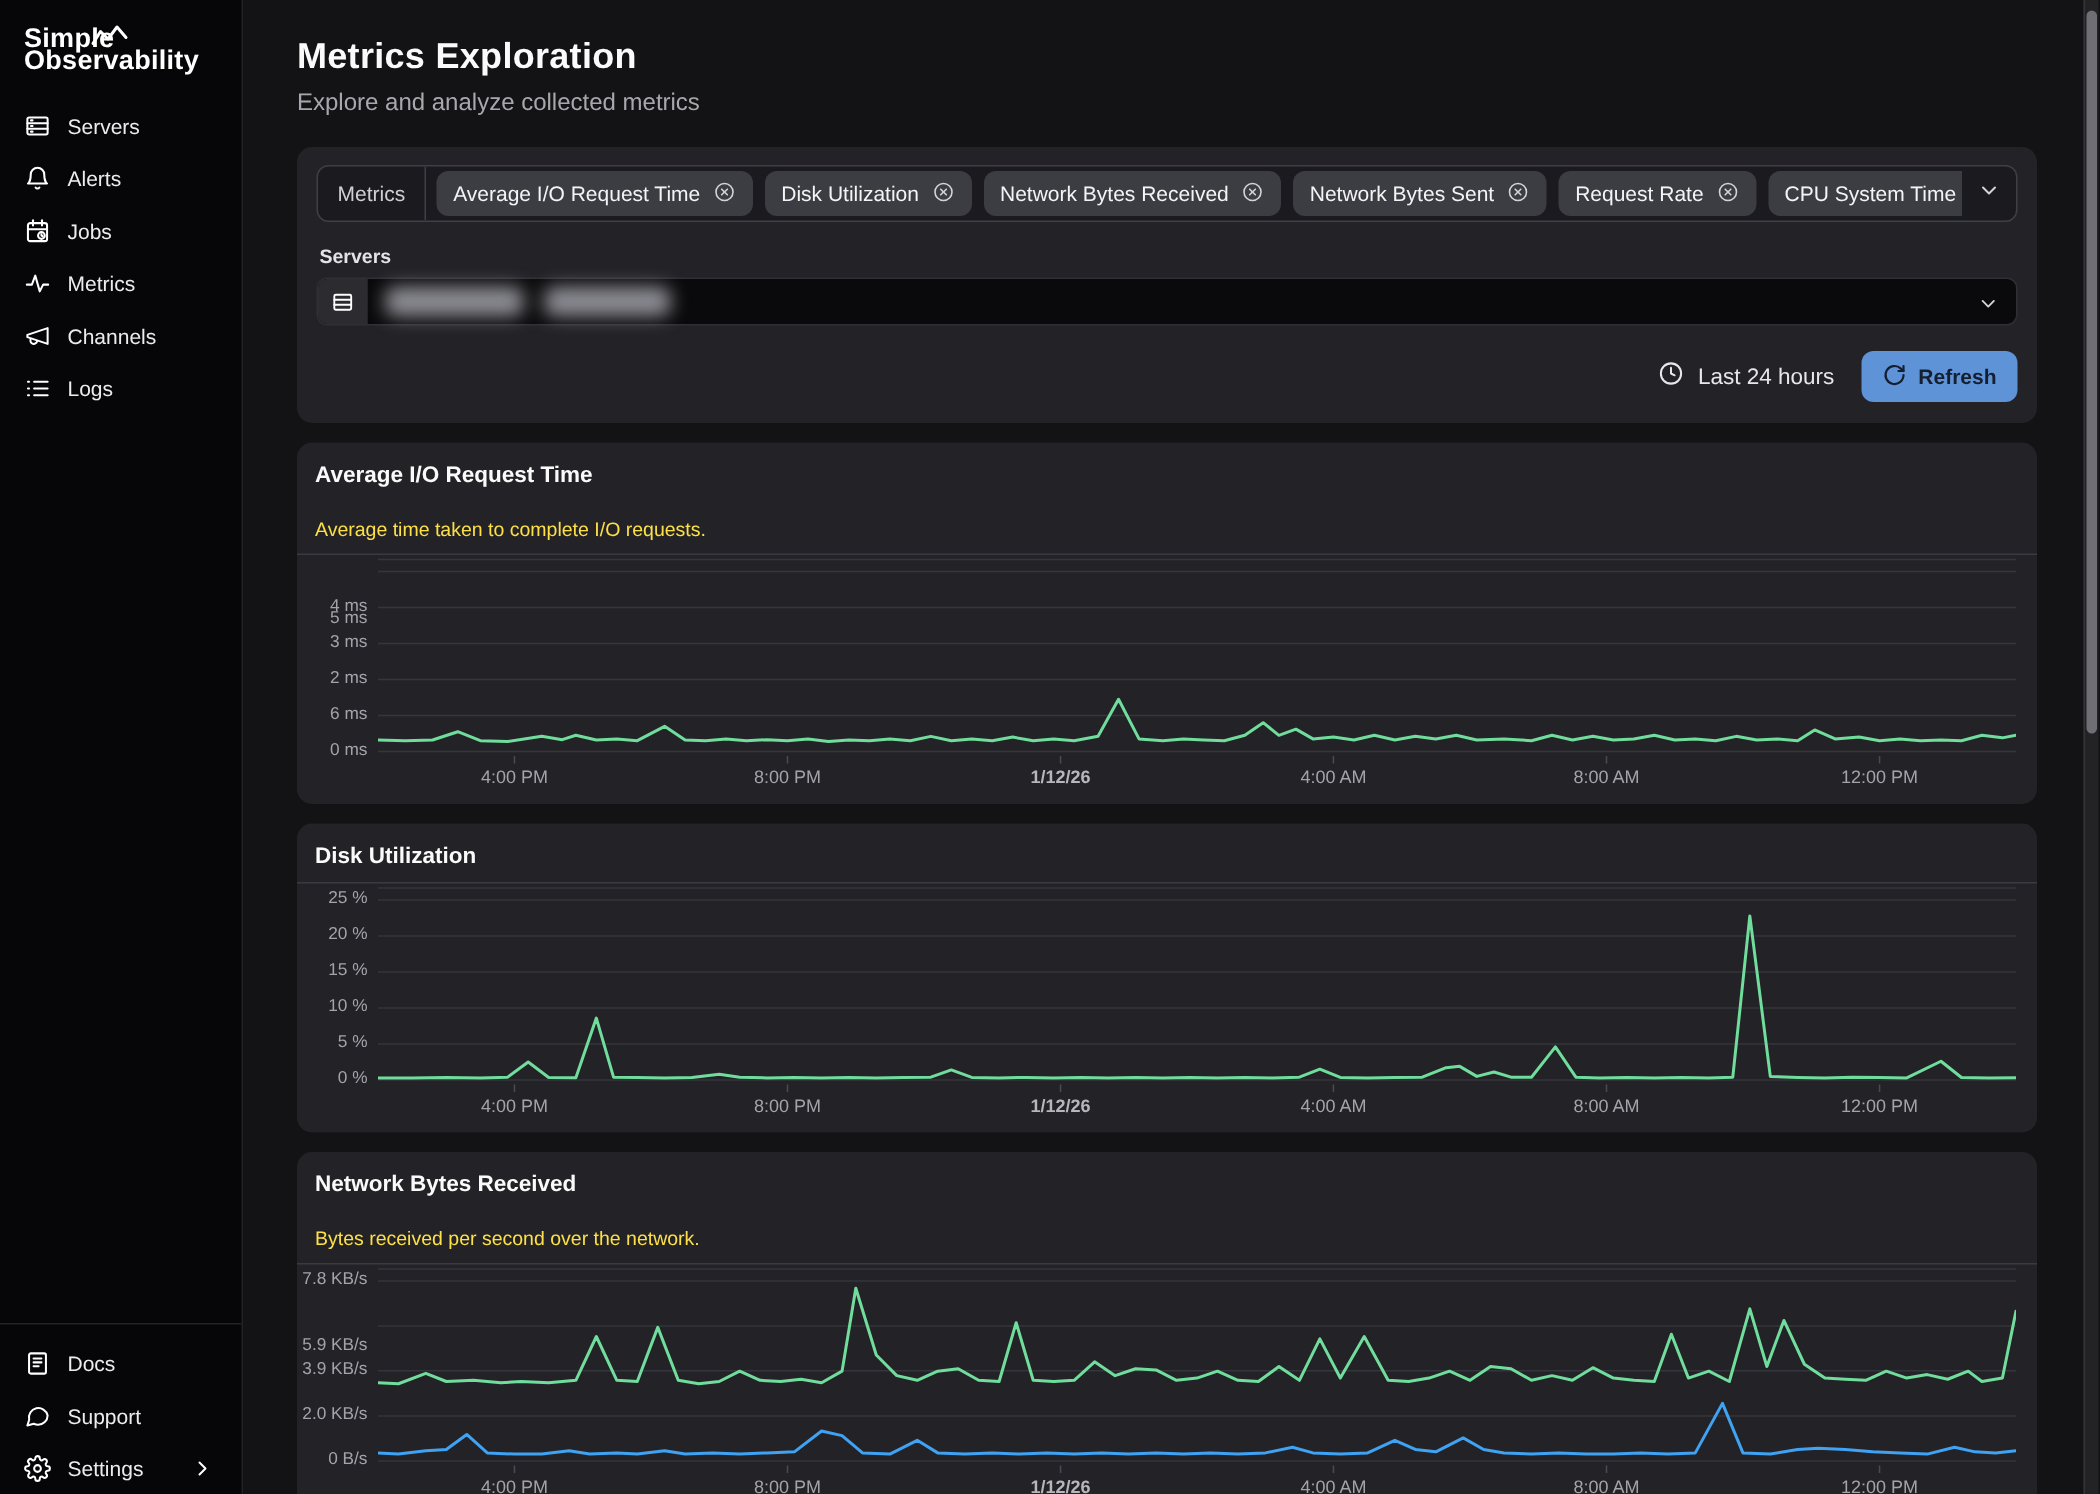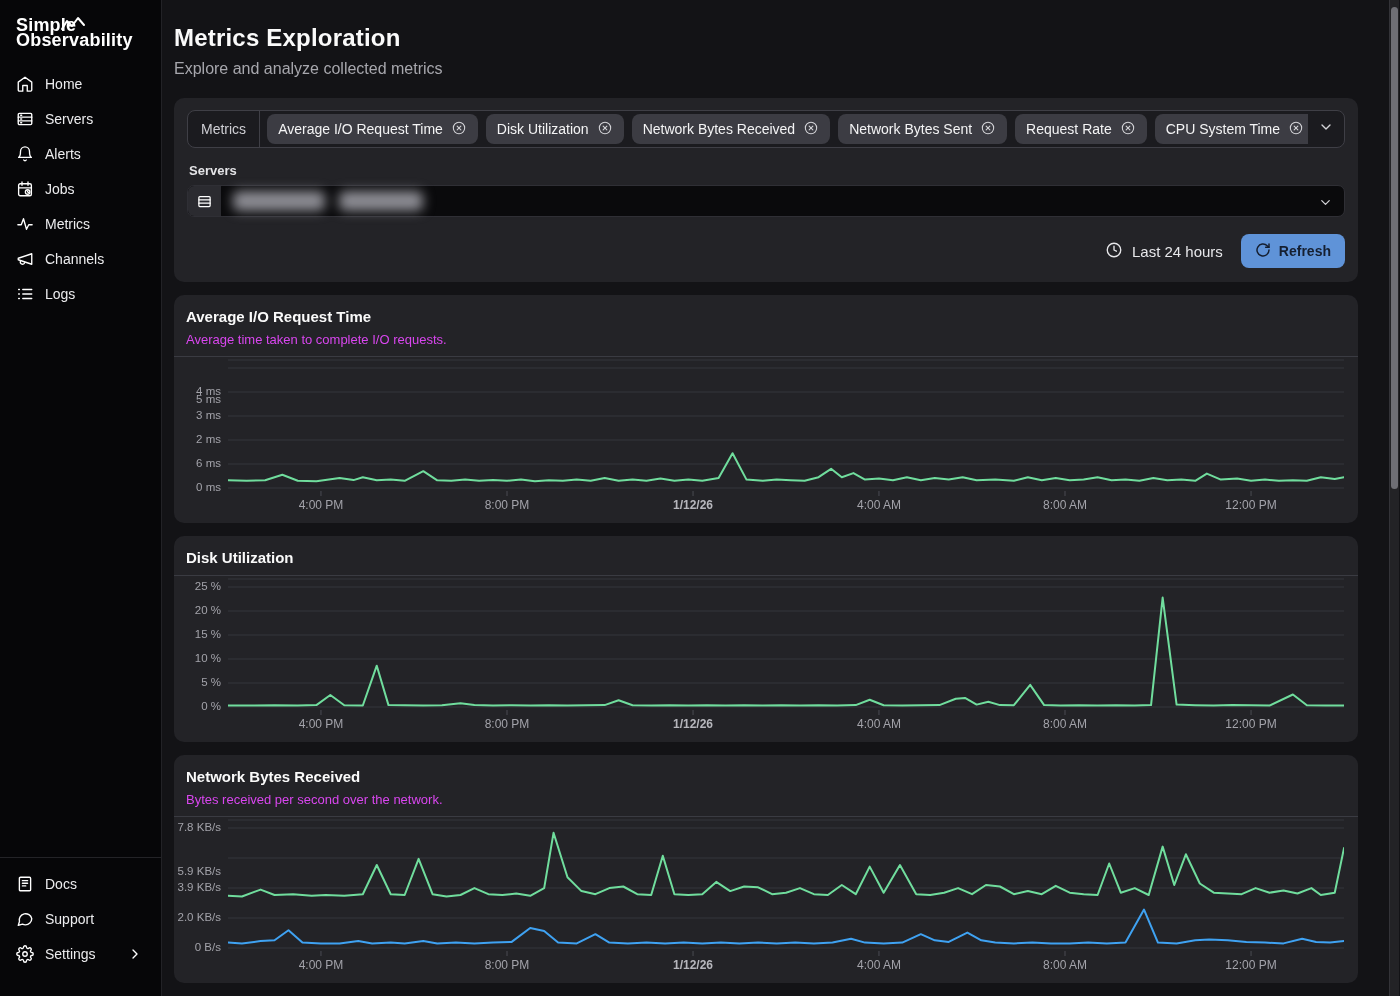--- a/index.html
+++ b/index.html
@@ -10,27 +10,27 @@
   
   .sidebar { width:162px; background:#060608; border-right:1px solid #222226;
     position:relative; flex-shrink:0; padding:14px 0 0 0; }
   .logo { position:relative; padding:4px 16px 18px 16px; color:#fff; }
   .logo-line { font-size:18px; font-weight:700; line-height:15px; letter-spacing:.2px; }
   .logo-squiggle { position:absolute; left:60px; top:2px; }
   .nav-item { display:flex; align-items:center; gap:11px; height:35px; padding:0 16px;
     color:#ececee; font-size:14px; cursor:pointer; }
   .nav-item .ic { width:18px; height:18px; display:flex; align-items:center; flex-shrink:0; }
   .nav-item svg { stroke:#fff; }
-  .sidebar-footer { position:absolute; left:0; right:0; bottom:25px;
+  .sidebar-footer { position:absolute; left:0; right:0; bottom:0;
     border-top:1px solid #232327; padding-top:8px; }
   .nav-item .chev-right { margin-left:auto; }
 
   
   .main { flex:1; background:#131316; position:relative; overflow:hidden;
-    padding:24px 42px 0 12px; }
+    padding:24px 42px 0 36px; }
   .page-title { color:#fafafa; font-size:24px; font-weight:700; letter-spacing:.2px; }
   .page-subtitle { color:#a7a7ad; font-size:16px; margin-top:8px; }
 
   
   .panel { background:#232327; border-radius:10px; margin-top:20px; padding:12px 13px 14px 13px; }
   .metrics-bar { border:1px solid #3f3f46; border-radius:8px; height:38px; display:flex;
     align-items:stretch; background:#1b1b1f; overflow:hidden; }
   .metrics-label-seg { display:flex; align-items:center; padding:0 13px; color:#cfcfd4;
     font-size:14px; border-right:1px solid #3f3f46; flex-shrink:0; }
   .chips-wrap { flex:1; display:flex; align-items:center; gap:8px; padding:0 7px;
@@ -54,21 +54,21 @@
   .time-range { display:flex; align-items:center; gap:9px; color:#e7e7ea; font-size:15px;
     font-weight:500; cursor:pointer; }
   .refresh-btn { background:#5f93d8; border:none; color:#151f30; font-size:14px; font-weight:700;
     height:34px; border-radius:8px; padding:0 14px; display:flex; align-items:center; gap:8px;
     cursor:pointer; font-family:inherit; }
 
   
   .card { background:#232327; border-radius:10px; margin-top:13px; padding:13px 0 6px 0; }
   .card-head { padding:0 13px 9px 12px; }
   .card-title { color:#fafafa; font-size:15px; font-weight:700; }
-  .card-subtitle { color:#d946ef; font-size:13px; margin-top:7px; }
+  .card-subtitle { color:#fde047; font-size:13px; margin-top:20px; }
   .chart-row { display:flex; border-top:1px solid #3a3b42; padding:0 14px 0 6px; }
   .ylabels { width:48px; position:relative; flex-shrink:0; }
   .ylabel { position:absolute; right:7px; font-size:11.5px; color:#a3a3aa; white-space:nowrap; }
   .plot { flex:1; position:relative; }
   .plot svg { display:block; width:100%; height:140px; }
   .xlabels { position:relative; height:20px; }
   .xlabel { position:absolute; transform:translateX(-50%); font-size:12px; color:#a3a3aa;
     white-space:nowrap; top:1px; }
   .xlabel.bold { font-weight:700; color:#b6b6bc; }
   .grid-line { stroke:#35363d; stroke-width:1; }
@@ -89,28 +89,20 @@
     <div class="logo">
       <div class="logo-line">Simple</div>
       <div class="logo-line">Observability</div>
       <span class="logo-squiggle">
         <svg width="26" height="18" viewBox="0 0 26 18" fill="none" stroke="#fff" stroke-width="2" stroke-linecap="round" stroke-linejoin="round">
             <polyline points="2 13 7 5 12 10 18 2 24 9"></polyline>
           </svg>
       </span>
     </div>
 
-    <div class="nav-item">
-      <span class="ic">
-          <svg width="18" height="18" viewBox="0 0 24 24" fill="none" stroke-width="1.8" stroke-linecap="round" stroke-linejoin="round">
-            <path d="M3 9.5 12 3l9 6.5V20a1.5 1.5 0 0 1-1.5 1.5H15V14H9v7.5H4.5A1.5 1.5 0 0 1 3 20Z"></path>
-          </svg>
-        </span>
-      <span>Home</span>
-    </div>
     <div class="nav-item">
       <span class="ic">
           <svg width="18" height="18" viewBox="0 0 24 24" fill="none" stroke-width="1.8" stroke-linecap="round" stroke-linejoin="round">
             <rect x="3" y="4.5" width="18" height="15" rx="1.5"></rect>
             <line x1="3" y1="9.5" x2="21" y2="9.5"></line>
             <line x1="3" y1="14.5" x2="21" y2="14.5"></line>
             <line x1="6.2" y1="7" x2="7.6" y2="7"></line>
             <line x1="6.2" y1="12" x2="7.6" y2="12"></line>
             <line x1="6.2" y1="17" x2="7.6" y2="17"></line>
           </svg>

